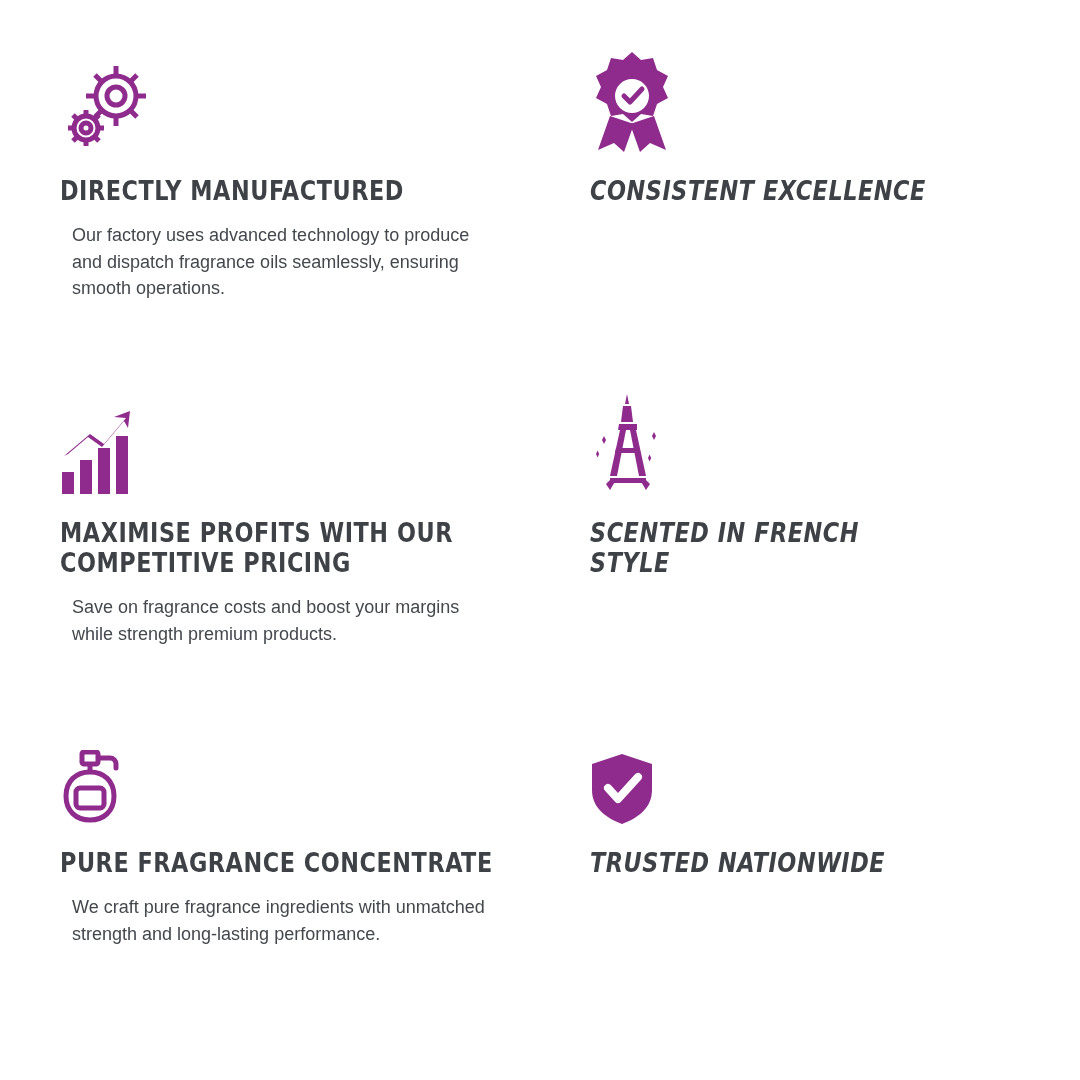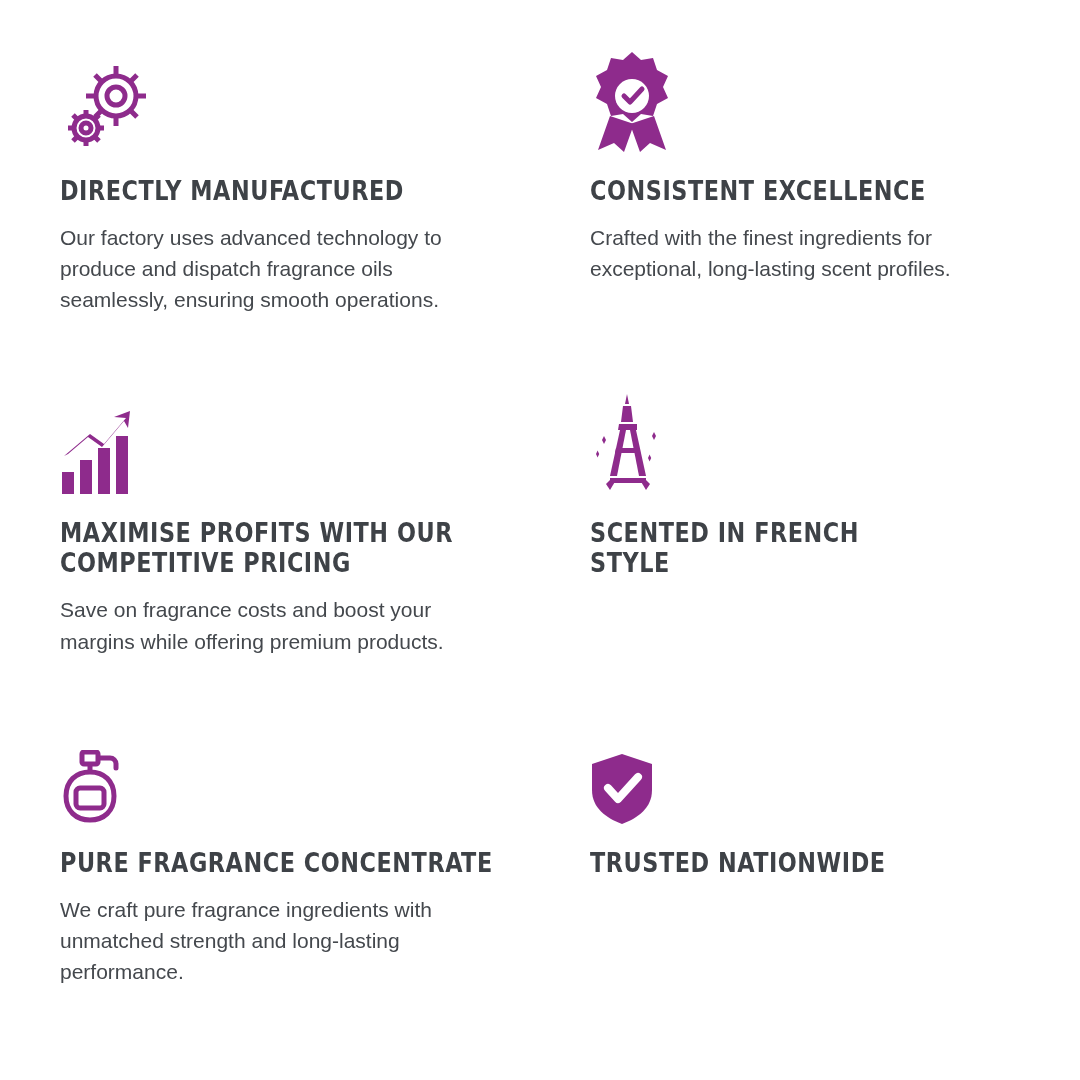--- a/index.html
+++ b/index.html
@@ -25,20 +25,21 @@
     grid-template-columns: 530px 1fr;
     grid-template-rows: 340px 350px auto;
     column-gap: 0px;
   }
   .feature {
     box-sizing: border-box;
     padding-right: 48px;
   }
   .feature.col2 {
     padding-left: 0px;
+    font-style: italic;
   }
   .icon-wrap {
     height: 116px;
     display: flex;
     align-items: flex-end;
     margin-bottom: 22px;
   }
   .icon-wrap svg {
     display: block;
   }
@@ -49,24 +50,24 @@
     line-height: 1.12;
     letter-spacing: 0.6px;
     color: #3e4247;
     text-transform: uppercase;
     margin: 0 0 16px 0;
     transform: scaleX(0.92);
     transform-origin: left center;
   }
   .feature-desc {
     font-family: "Liberation Sans", sans-serif;
-    font-size: 21px;
+    font-size: 18px;
     line-height: 1.48;
     color: #44484d;
-    margin: 0;
+    margin: 12px;
     max-width: 420px;
   }
   .feature.col2 .feature-desc {
     max-width: 420px;
   }
   
   .row1 .icon-wrap { height: 110px; }
   .row2 .icon-wrap { height: 112px; }
   .row3 .icon-wrap { height: 92px; }
 </style>
@@ -99,37 +100,36 @@
           <g fill="#8e2b8c">
             <path d="M42 2 l9 8 12 -2 4 12 11 6 -5 11 5 11 -11 6 -4 12 -12 -2 -9 8 -9 -8 -12 2 -4 -12 -11 -6 5 -11 -5 -11 11 -6 4 -12 12 2z"></path>
             <path d="M20 66 L8 100 l16 -7 10 9 10 -28z"></path>
             <path d="M64 66 L76 100 l-16 -7 -10 9 -10 -28z"></path>
           </g>
           <circle cx="42" cy="46" r="17" fill="#ffffff"></circle>
           <path d="M34 46 l6 6 12 -13" stroke="#8e2b8c" stroke-width="5" fill="none" stroke-linecap="round" stroke-linejoin="round"></path>
         </svg>
       </div>
       <h3 class="feature-title">CONSISTENT EXCELLENCE</h3>
-      <p class="feature-desc">Crafted with the finest ingredients for exceptional, long-lasting scent profiles.</p>
     </div>
 
     <div class="feature col1 row2">
       <div class="icon-wrap">
         <svg width="76" height="86" viewBox="0 0 76 86" xmlns="http://www.w3.org/2000/svg">
           <g fill="#8e2b8c">
             <rect x="2" y="62" width="12" height="22"></rect>
             <rect x="20" y="50" width="12" height="34"></rect>
             <rect x="38" y="38" width="12" height="46"></rect>
             <rect x="56" y="26" width="12" height="58"></rect>
             <path d="M4 46 L30 24 L44 34 L66 8 l-12 -1 16 -6 -2 17 -4 -7 -22 26 -14 -10 -20 17z"></path>
           </g>
         </svg>
       </div>
       <h3 class="feature-title">MAXIMISE PROFITS WITH OUR COMPETITIVE PRICING</h3>
-      <p class="feature-desc">Save on fragrance costs and boost your margins while offering premium products.</p>
+      <p class="feature-desc">Save on fragrance costs and boost your margins while strength premium products.</p>
     </div>
 
     <div class="feature col2 row2">
       <div class="icon-wrap">
         <svg width="76" height="104" viewBox="0 0 76 104" xmlns="http://www.w3.org/2000/svg">
           <g fill="#8e2b8c">
             <path d="M37 2 l2 10 h-4z"></path>
             <path d="M33 14 h8 l2 16 h-12z"></path>
             <path d="M29 32 h18 v6 h-19z"></path>
             <path d="M30 38 l-10 46 h7 l9 -46z"></path>

